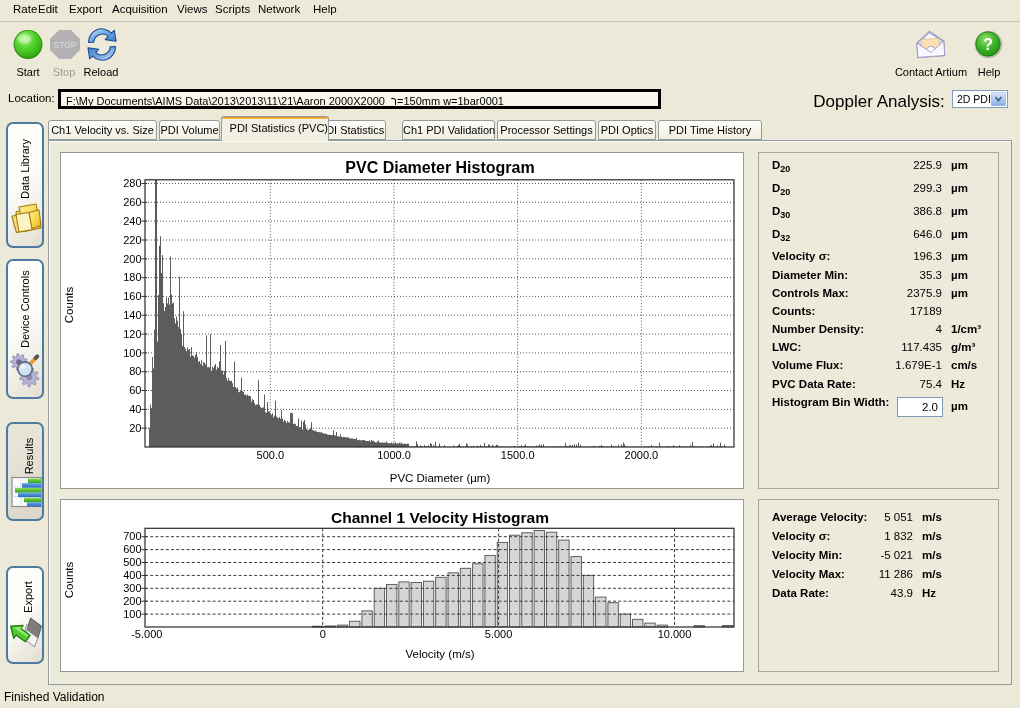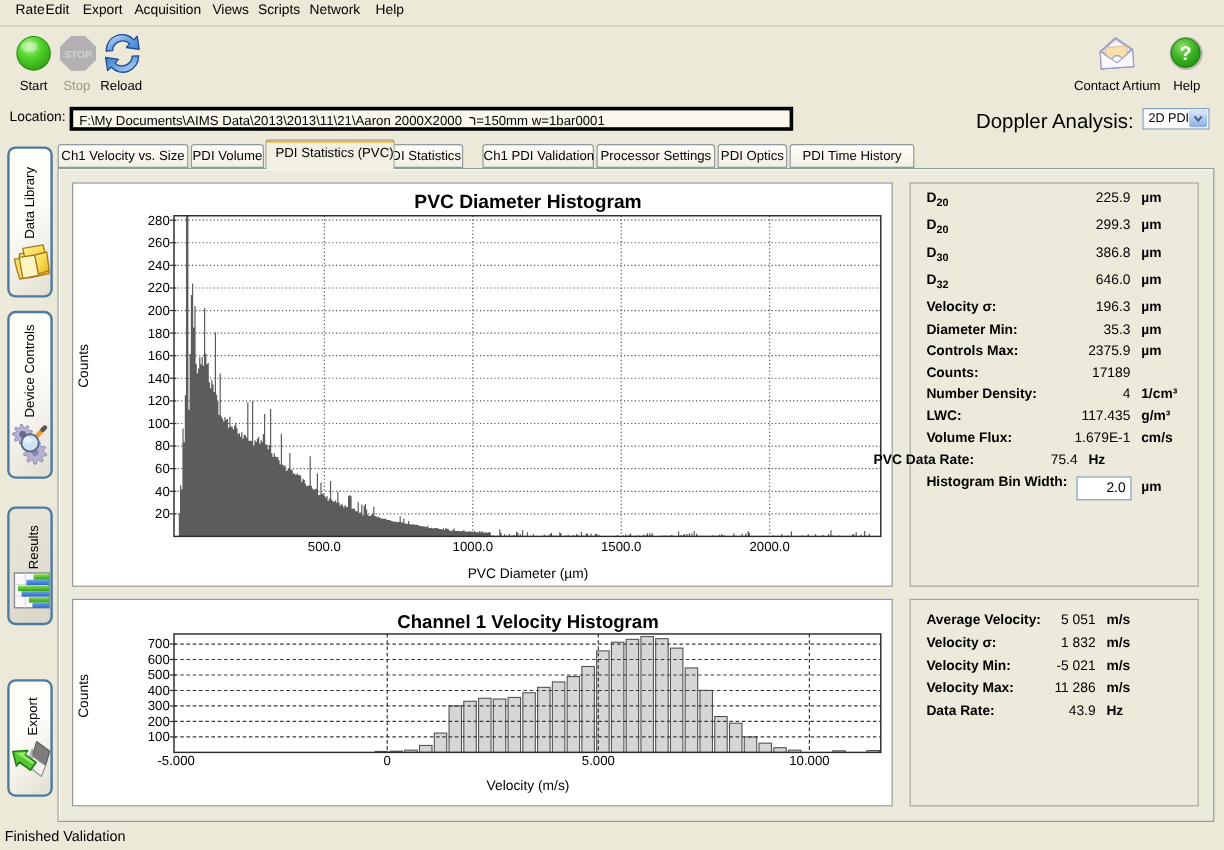--- a/index.html
+++ b/index.html
@@ -384,21 +384,21 @@
 <div class="row" style="left:759px;top:341px;width:240px">
     <span class="k">LWC:</span>
     <span class="v">117.435</span>
     <span class="u">g/m³</span>
   </div>
 <div class="row" style="left:759px;top:359px;width:240px">
     <span class="k">Volume Flux:</span>
     <span class="v">1.679E-1</span>
     <span class="u">cm/s</span>
   </div>
-<div class="row" style="left:715px;top:378px;width:240px">
+<div class="row" style="left:759px;top:378px;width:240px">
     <span class="k">PVC Data Rate:</span>
     <span class="v">75.4</span>
     <span class="u">Hz</span>
   </div>
 <div class="row" style="left:759px;top:396px;width:240px">
     <span class="k">Histogram Bin Width:</span>
   </div>
 <div class="abs" style="left:897px;top:397px;width:46px;height:20px;background:#fff;border:1px solid #7f9db9;font-size:11.5px;line-height:18px;text-align:right;padding-right:4px">2.0</div>
 <div class="abs" style="left:951px;top:400px;font-size:11.5px;font-weight:bold">µm</div>
 

